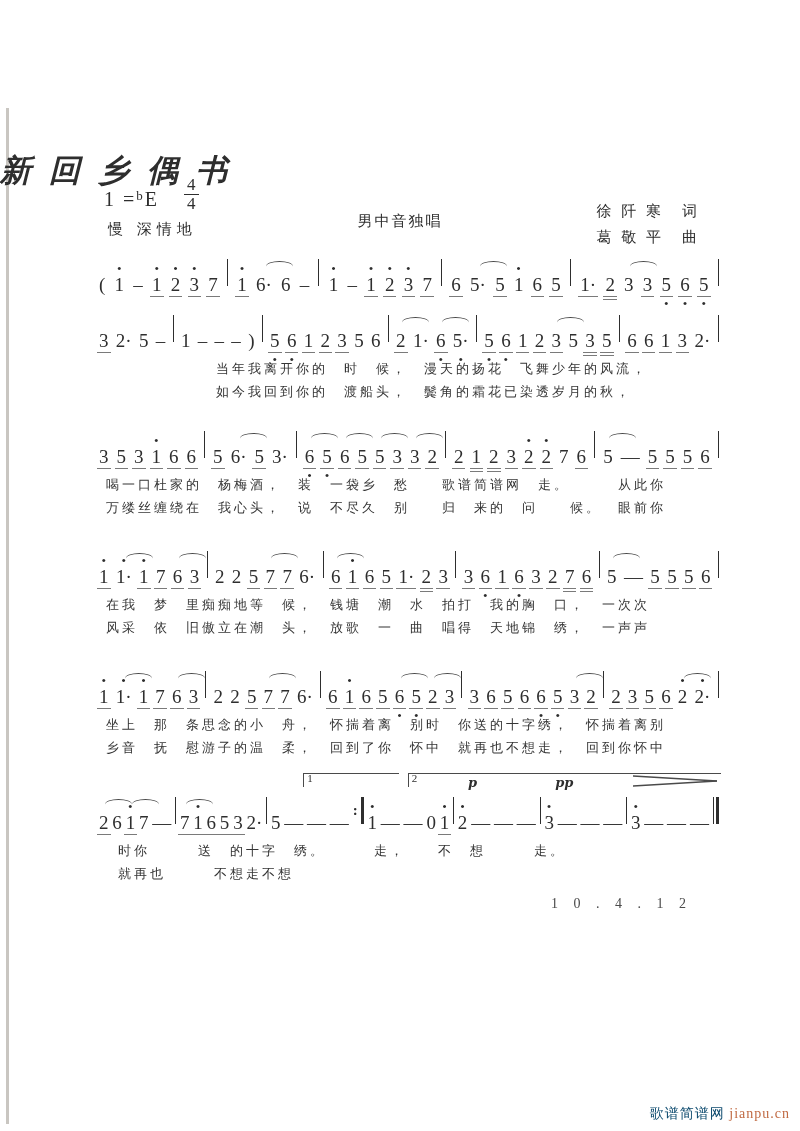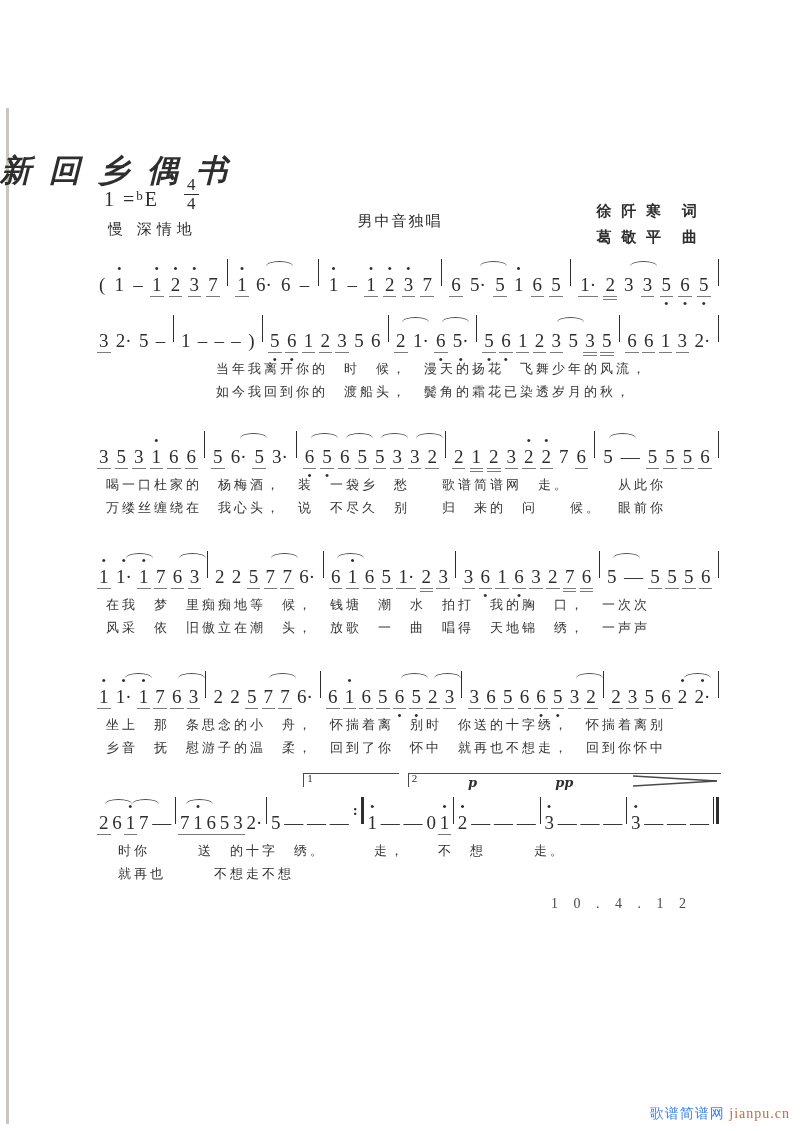--- a/index.html
+++ b/index.html
@@ -14,21 +14,21 @@
   .title{position:absolute;top:150px;left:0;width:100%;
     font-size:31px;font-weight:bold;font-style:italic;letter-spacing:18px;
     font-family:"DejaVu Serif",serif;}
   .keysig{position:absolute;left:104px;top:188px;font-size:20px;letter-spacing:2px;}
   .keysig .flat{vertical-align:6px;font-size:13px;}
   .timesig{position:absolute;left:184px;top:176px;font-size:17px;line-height:1.05;text-align:center;}
   .timesig .top{border-bottom:1px solid #2e2e2e;padding:0 3px;display:block;}
   .timesig .bot{display:block;}
   .tempo{position:absolute;left:108px;top:220px;font-size:15px;letter-spacing:5px;}
   .voice{position:absolute;top:212px;left:0;width:100%;text-align:center;font-size:15px;letter-spacing:2px;}
-  .credits{position:absolute;right:100px;top:198px;text-align:center;font-size:15px;line-height:1.75;letter-spacing:3px;font-weight:bold;}
+  .credits{position:absolute;right:100px;top:198px;text-align:center;font-size:15px;line-height:1.75;letter-spacing:3px;}
 
   
   .system{position:absolute;left:98px;width:622px;}
   #sys1{top:252px;} #sys2{top:308px;} #sys3{top:424px;}
   #sys4{top:544px;} #sys5{top:664px;} #sys6{top:790px;}
   .notes{display:flex;justify-content:space-between;align-items:flex-end;height:42px;position:relative;}
   .tok{position:relative;font-size:19px;line-height:1;padding:0 1px;white-space:nowrap;}
   .tok .d{display:inline-block;min-width:9px;text-align:center;}
   .tok.dash{letter-spacing:0;}
   .barwrap{display:flex;align-items:center;align-self:center;margin-bottom:2px;gap:2px;}
@@ -58,21 +58,21 @@
   .volta .vl{position:absolute;left:3px;top:-2px;font-size:11px;}
   #volta1{left:33.0%;width:15.2%;}
   #volta2{left:49.8%;width:50.2%;}
   .dyn{position:absolute;top:-15px;font-style:italic;font-weight:bold;font-size:13px;font-family:"DejaVu Serif",serif;}
   #dynp{left:59.5%;} #dynpp{left:73.5%;}
   #hairpin{position:absolute;top:-15px;left:86%;width:13.5%;height:12px;}
 
   
   .date{position:absolute;right:108px;top:896px;font-size:14px;letter-spacing:6px;color:#4a4a4a;}
   .wm{position:absolute;right:10px;bottom:8px;font-size:14px;letter-spacing:1px;}
-  .wm-cn{color:#3b82f6;}
+  .wm-cn{color:#0c4a6e;}
   .wm-url{color:#c06a43;}
 </style>
 </head>
 <body>
 
 <div class="page-edge"></div>
 
 <div class="title">新回乡偶书</div>
 
 <div class="keysig"><span>1 =</span><sup class="flat">b</sup><span>E</span></div>

